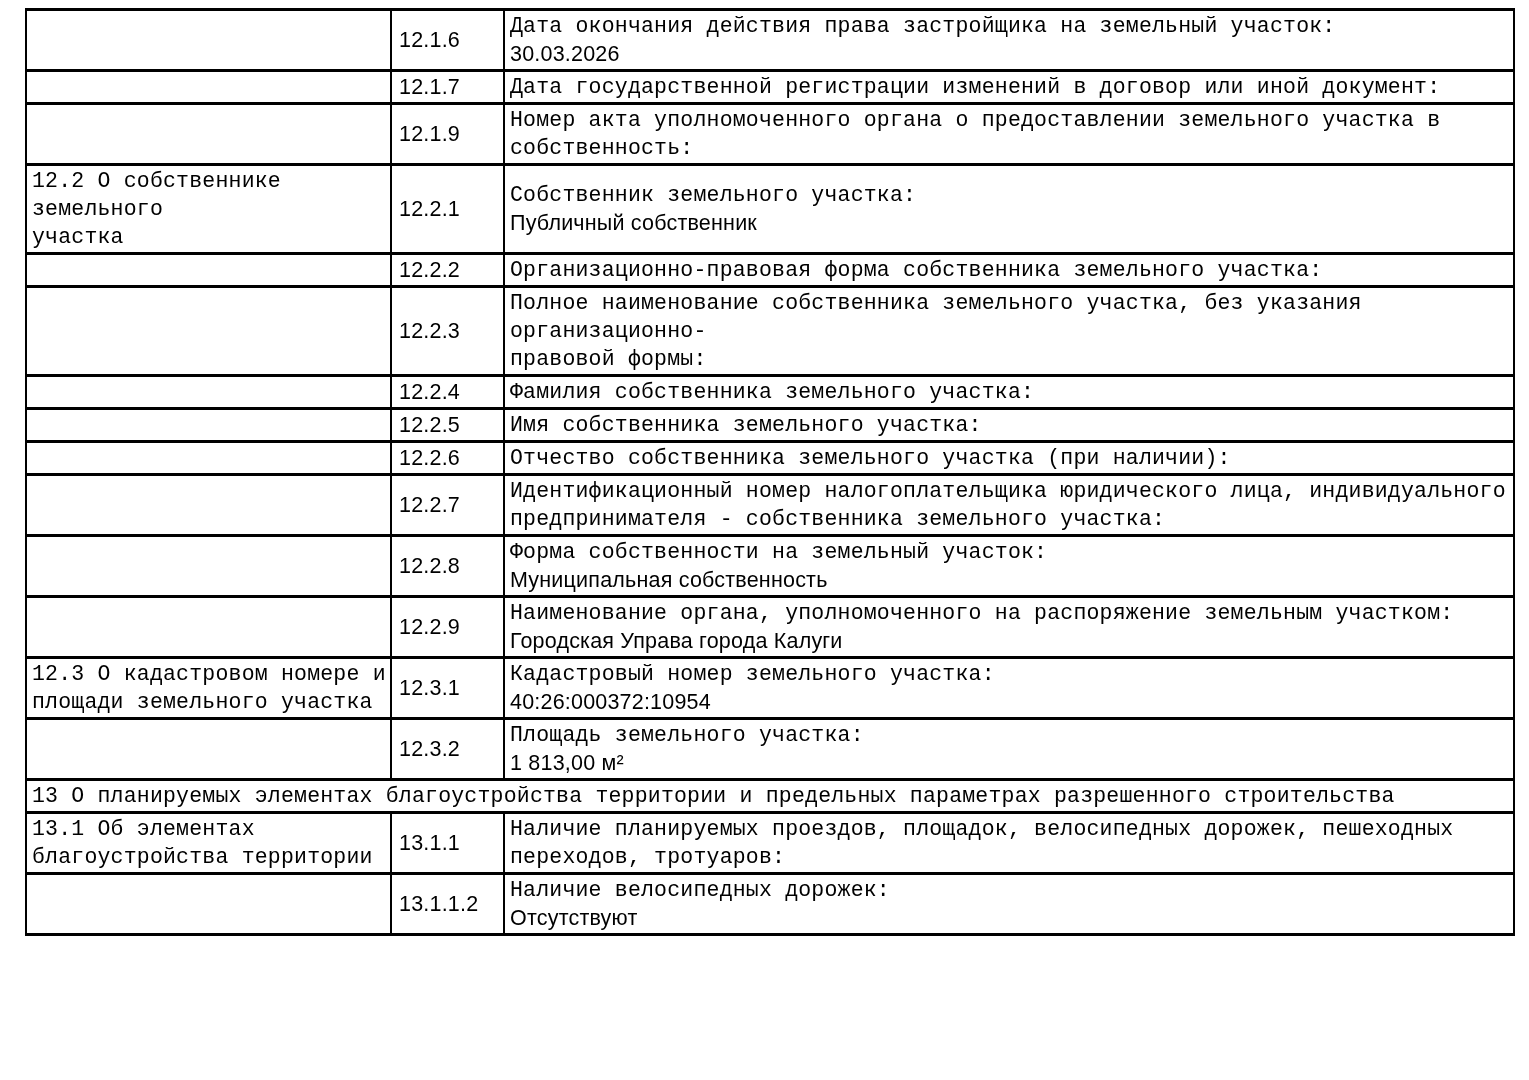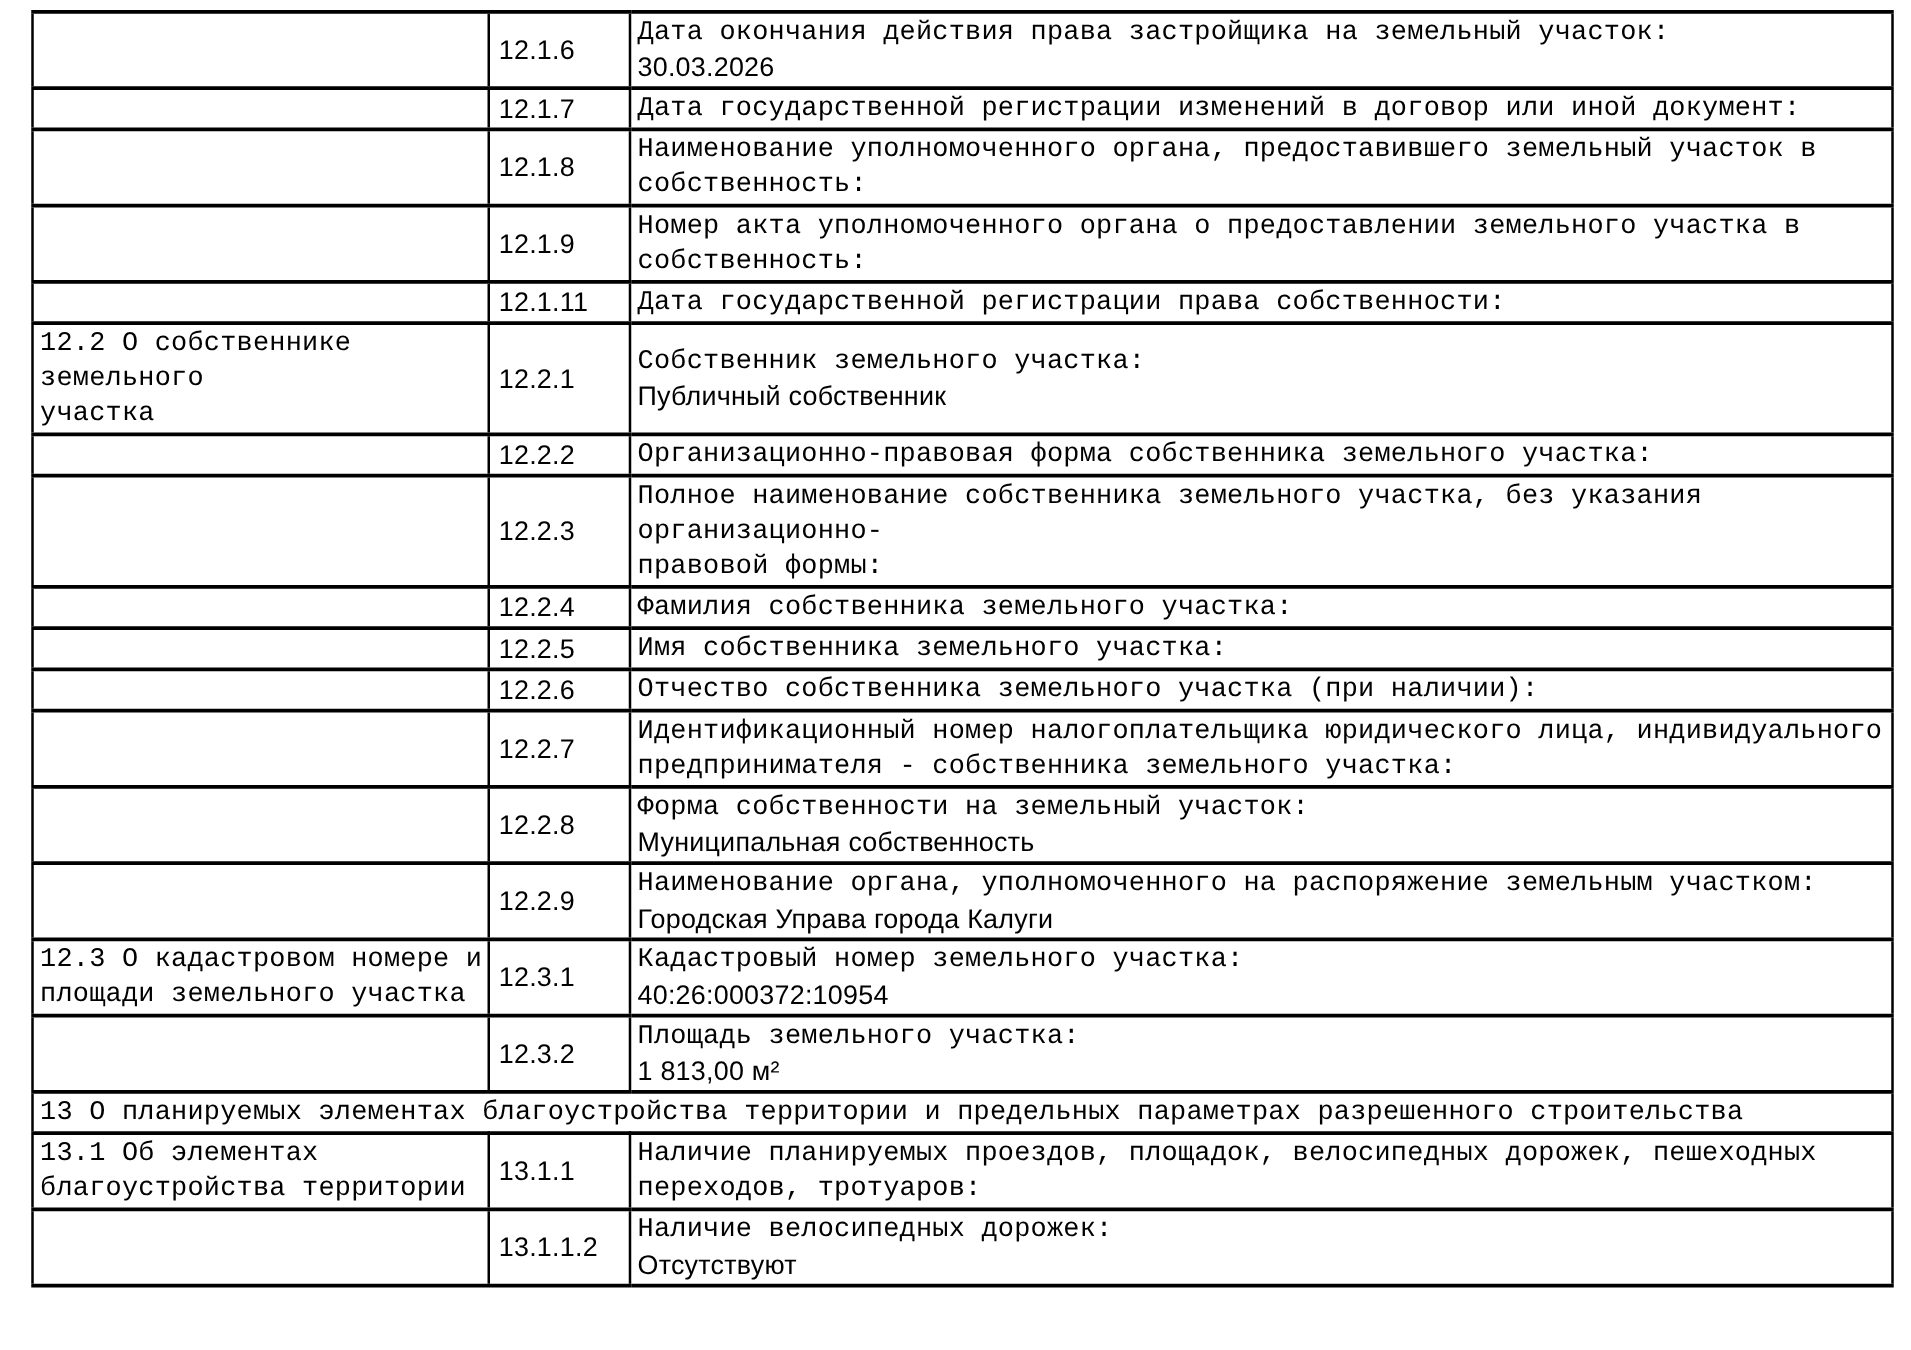--- a/index.html
+++ b/index.html
@@ -79,61 +79,36 @@
     </td>
     <td class="c-num">
       <div class="num">12.1.7</div>
     </td>
     <td class="c-body">
       <div class="label">Дата государственной регистрации изменений в договор или иной документ:</div>
 
     </td>
   </tr>
 
-  <tr>
-    <td class="c-section">
-      <div class="section-label"></div>
-    </td>
-    <td class="c-num">
-      <div class="num">12.1.8</div>
-    </td>
-    <td class="c-body">
-      <div class="label">Наименование уполномоченного органа, предоставившего земельный участок в
-собственность:</div>
-
-    </td>
-  </tr>
 
   <tr>
     <td class="c-section">
       <div class="section-label"></div>
     </td>
     <td class="c-num">
       <div class="num">12.1.9</div>
     </td>
     <td class="c-body">
       <div class="label">Номер акта уполномоченного органа о предоставлении земельного участка в
 собственность:</div>
 
     </td>
   </tr>
 
 
-  <tr>
-    <td class="c-section">
-      <div class="section-label"></div>
-    </td>
-    <td class="c-num">
-      <div class="num">12.1.11</div>
-    </td>
-    <td class="c-body">
-      <div class="label">Дата государственной регистрации права собственности:</div>
-
-    </td>
-  </tr>
 
   <tr>
     <td class="c-section">
       <div class="section-label">12.2 О собственнике земельного
 участка</div>
     </td>
     <td class="c-num">
       <div class="num">12.2.1</div>
     </td>
     <td class="c-body">

